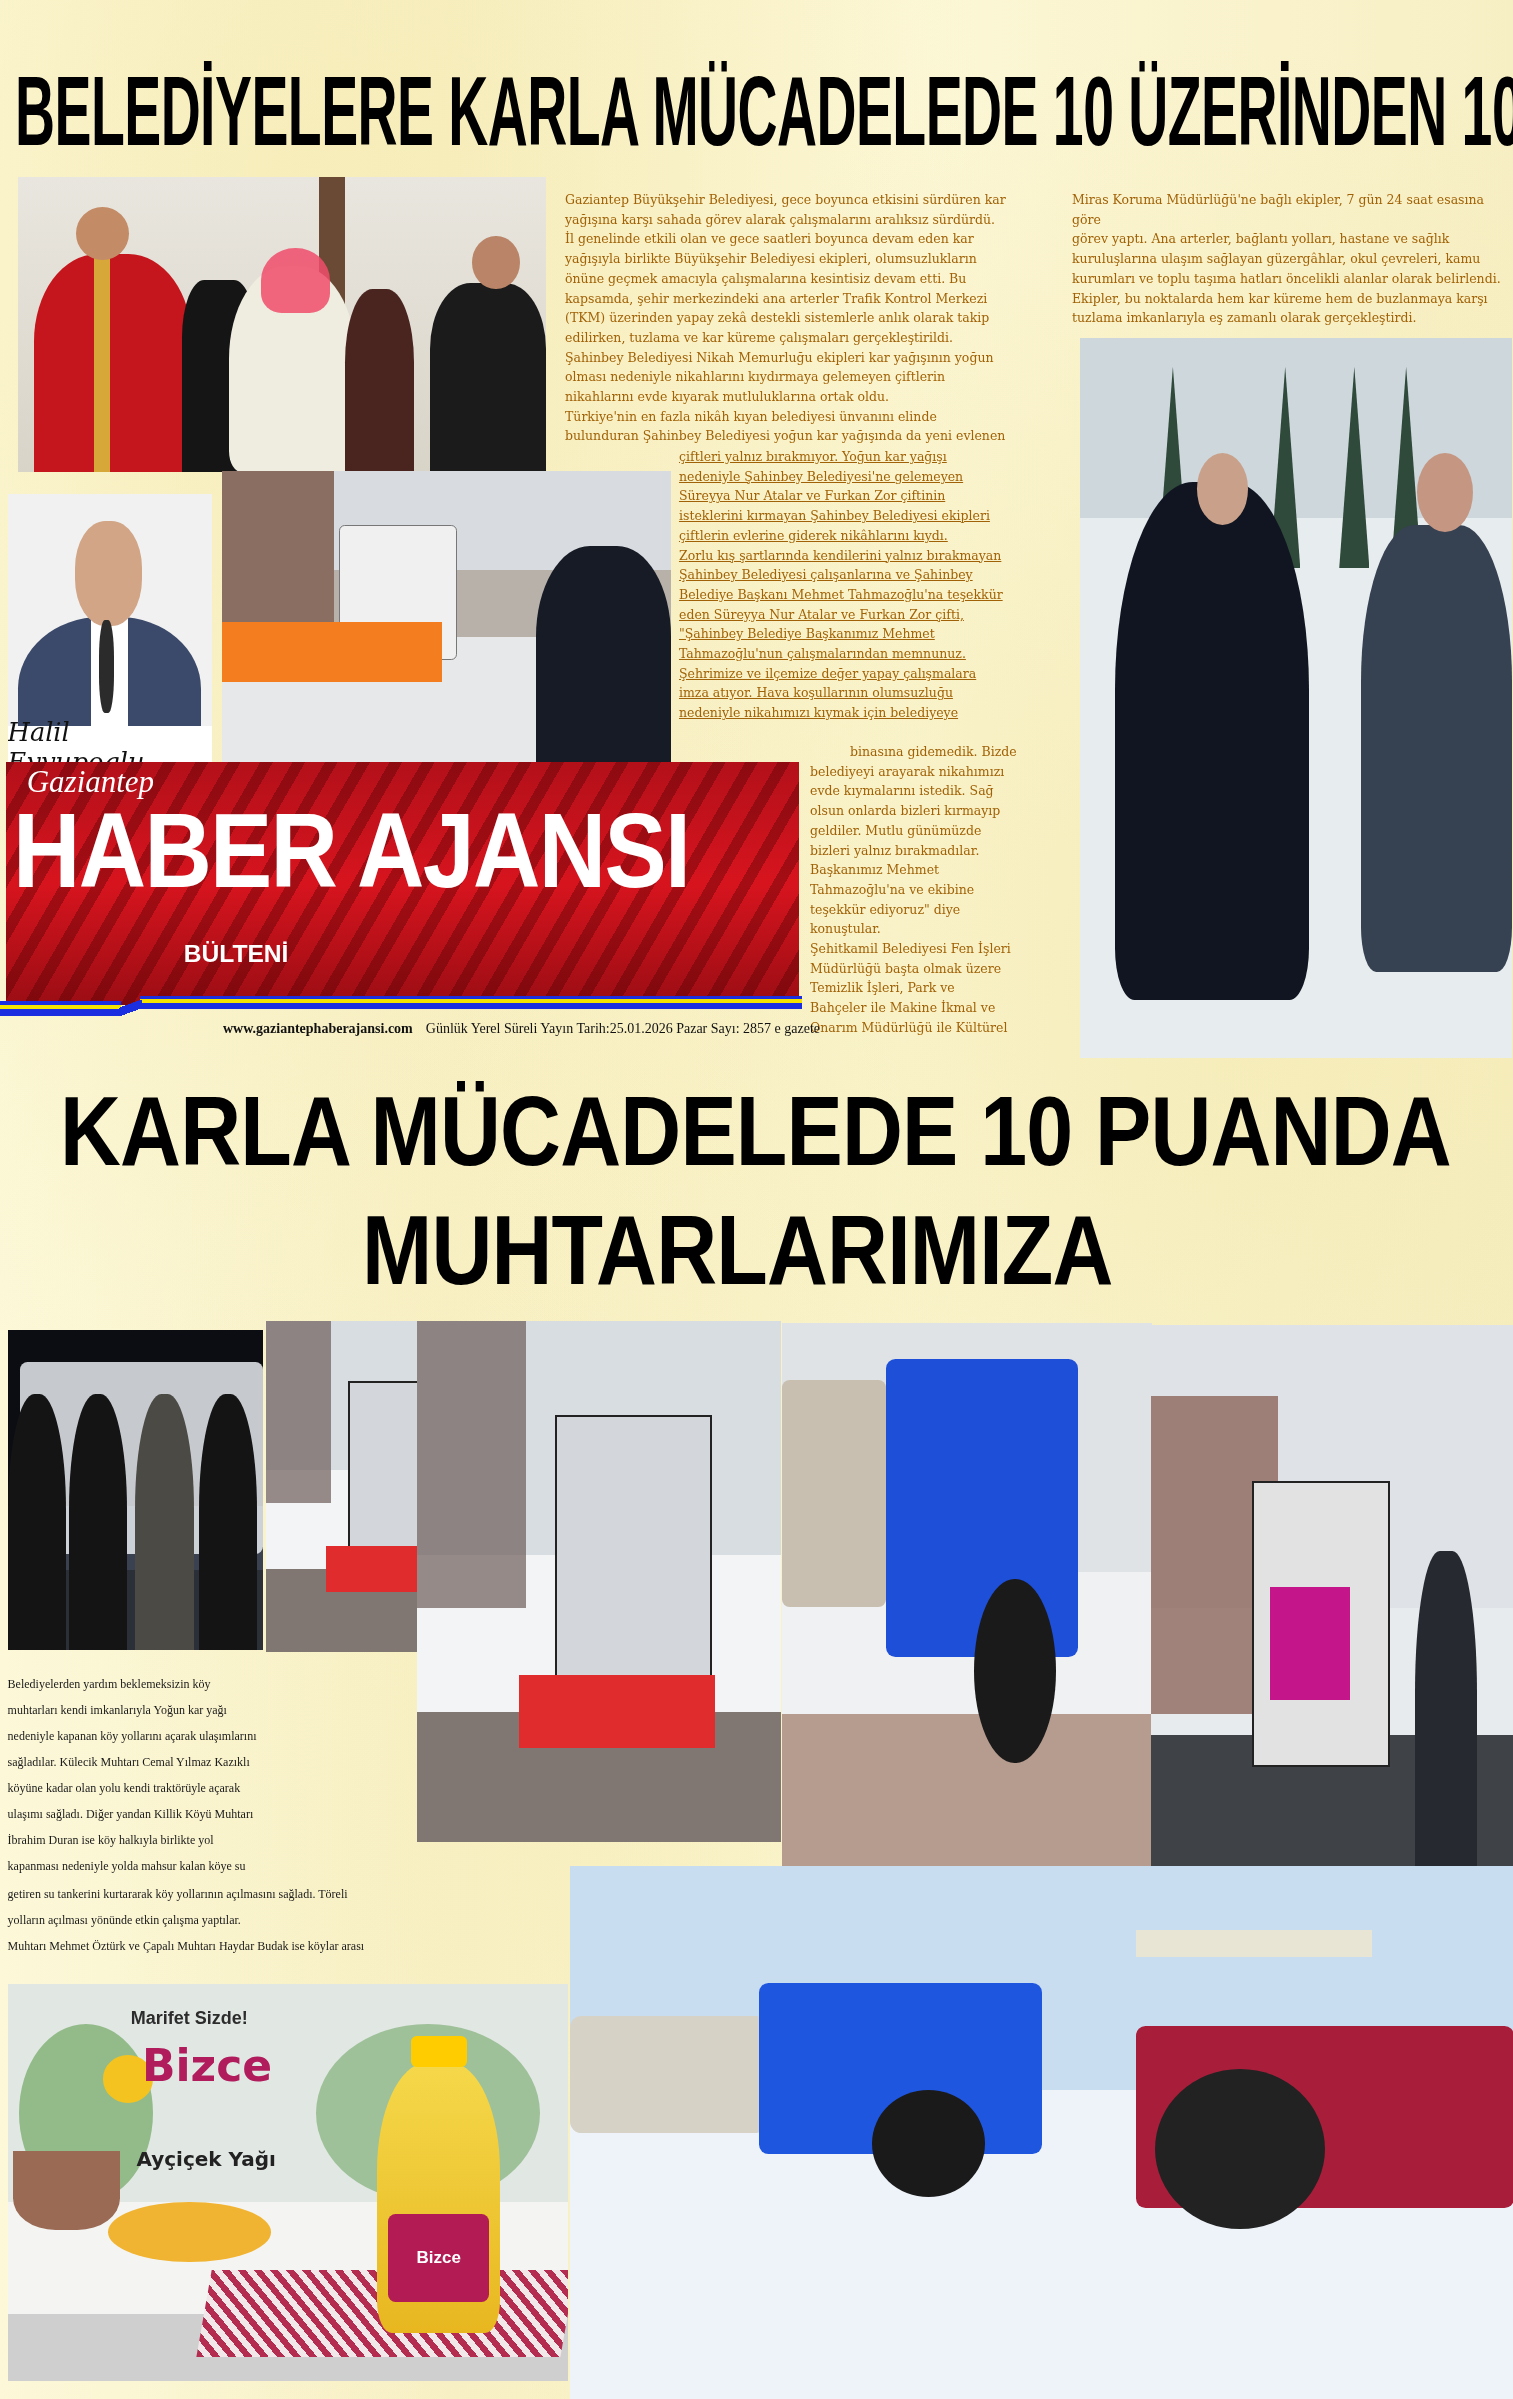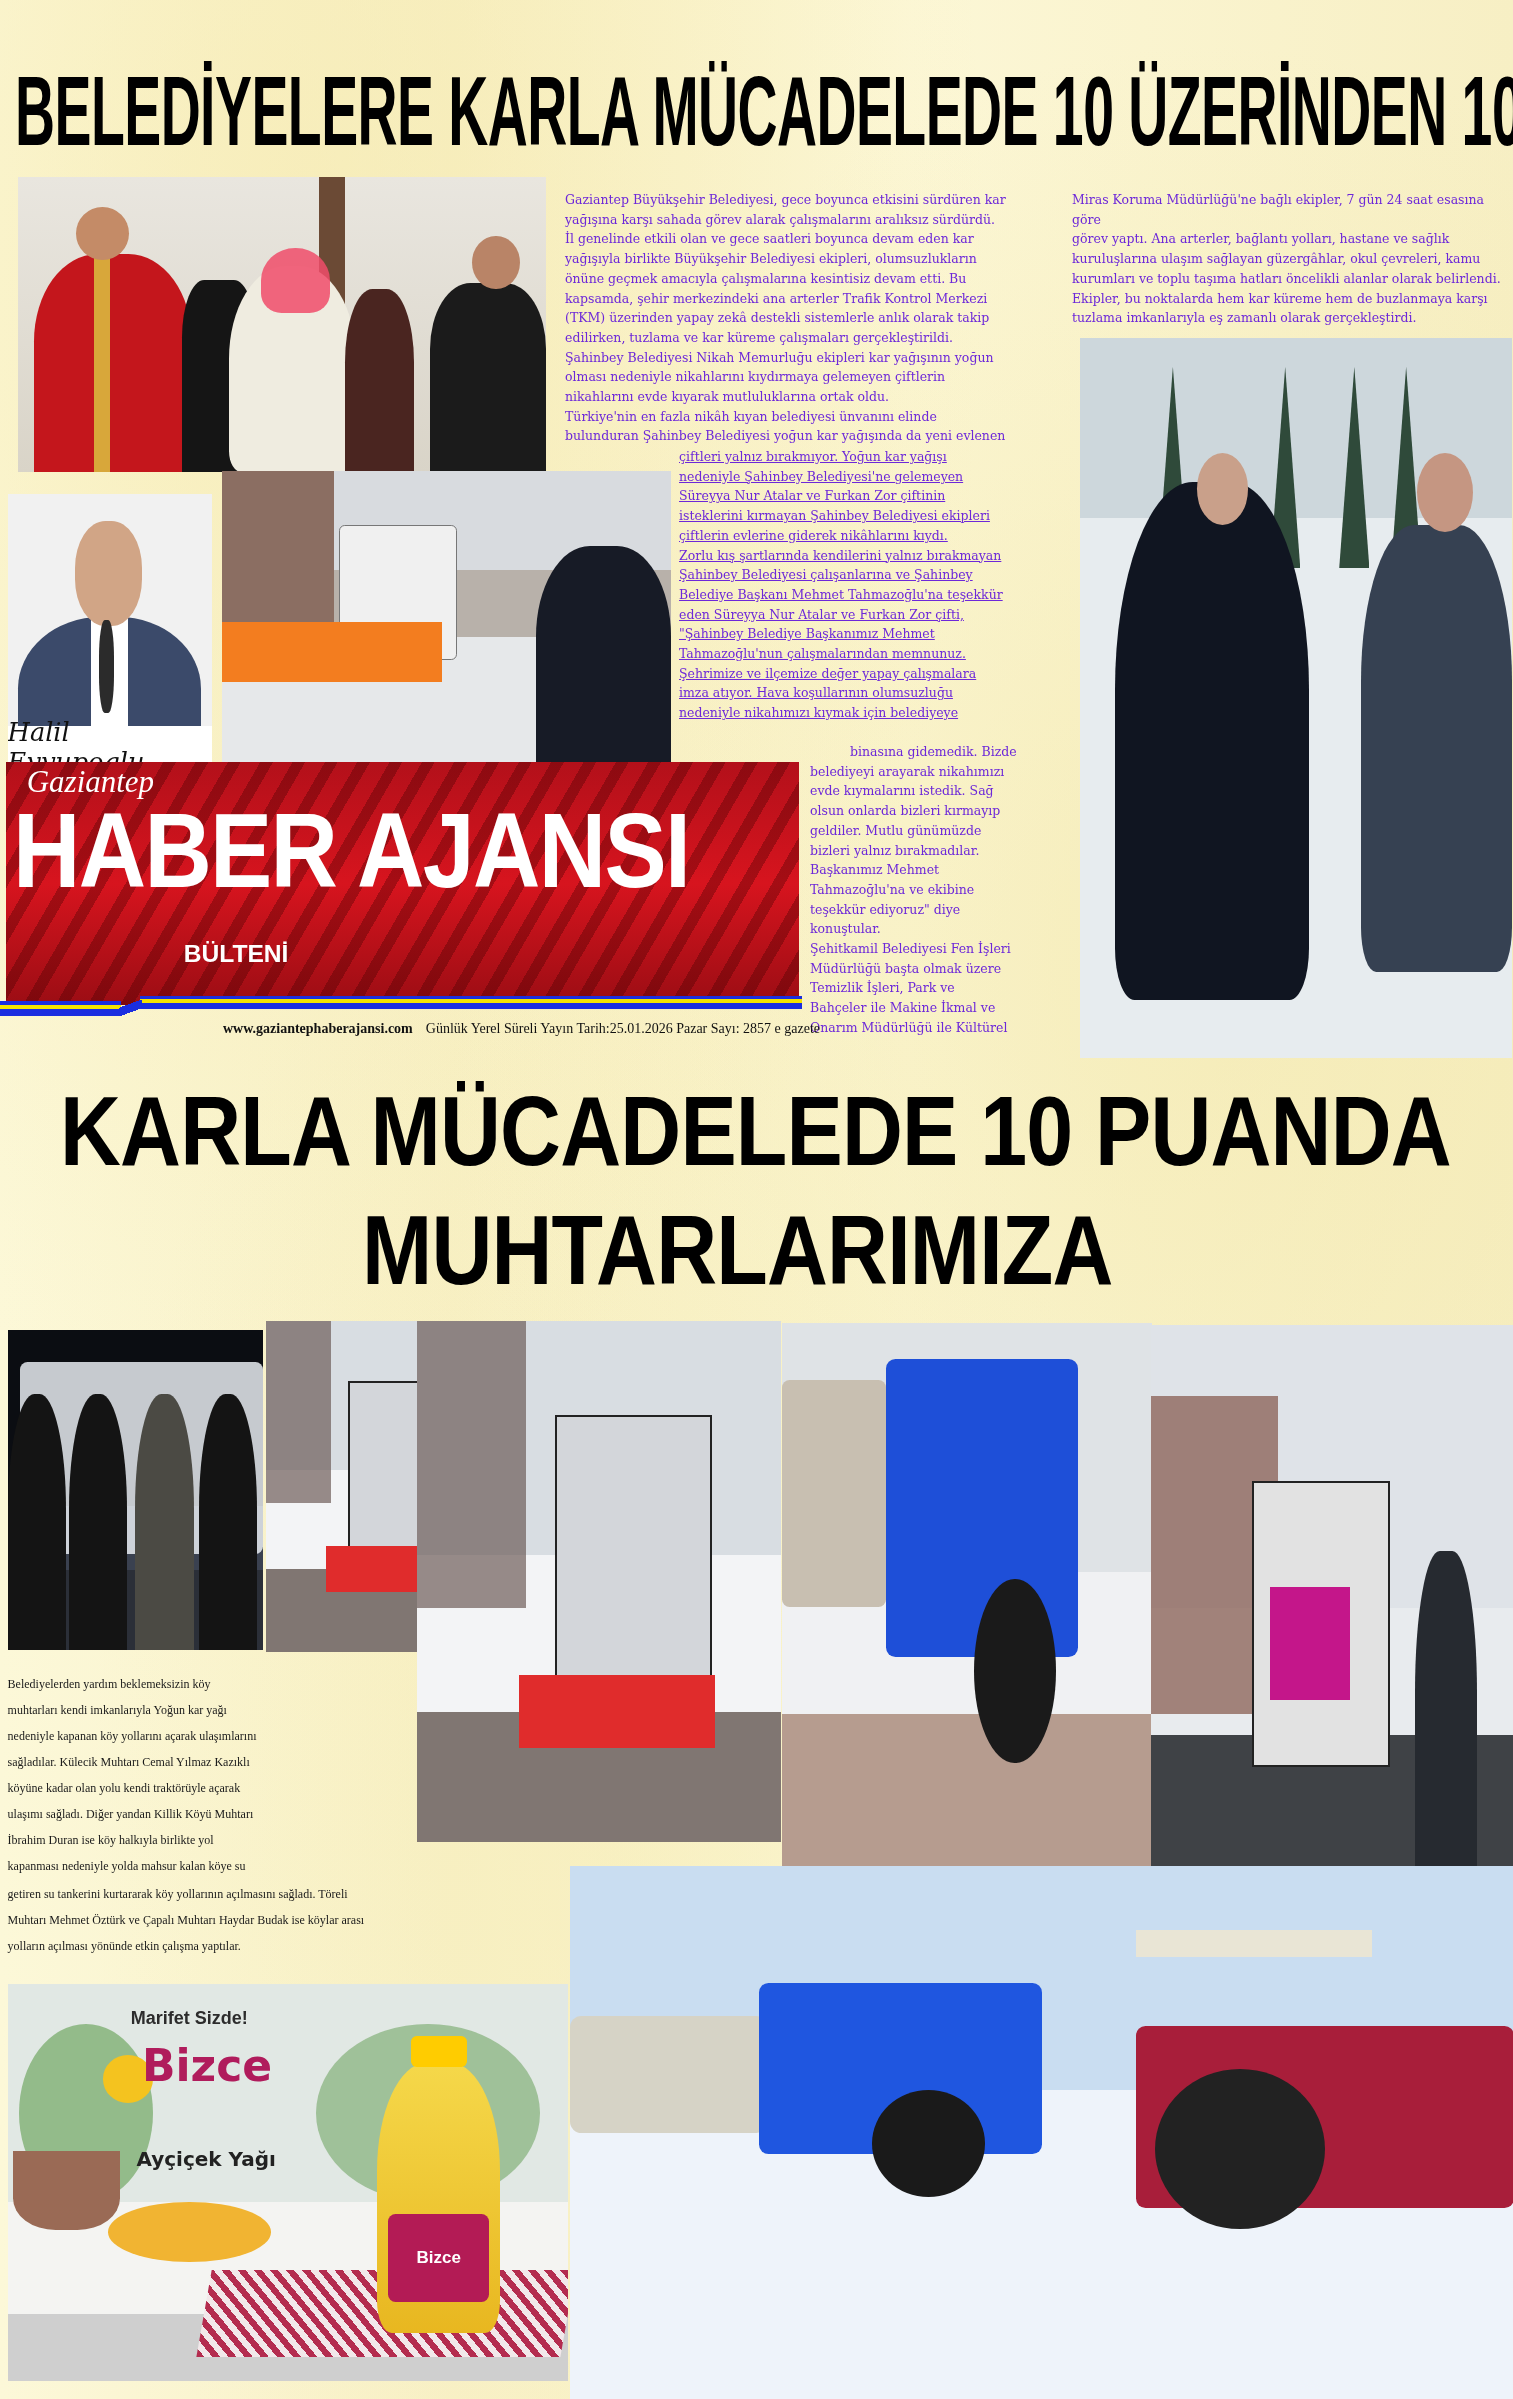--- a/index.html
+++ b/index.html
@@ -17,21 +17,21 @@
   .abs { position: absolute; }
   .headline {
     position: absolute; font-family: "Liberation Sans", sans-serif; font-weight: 900;
     color: #000; white-space: nowrap; letter-spacing: -0.9px;
     transform-origin: left top;
   }
   .photo { position: absolute; overflow: hidden; }
   .photo .cap { display:none; }
   .body-text {
     position: absolute; font-family: "DejaVu Serif", serif; font-size: 12.5px; line-height: 19.7px;
-    color: #6d28d9; margin: 0;
+    color: #a16207; margin: 0;
   }
   .body-text p { margin: 0; }
   .body-text2 {
     position: absolute; font-family: "Liberation Serif", serif; font-size: 12px; line-height: 26px; color:#1a1a1a;margin-top:20px;
   }
   .body-text2 p { margin: 0; }
 
   
   .p-wedding { background:
       linear-gradient(90deg, transparent 0 57%, #6b4a35 57% 62%, transparent 62%),
@@ -278,22 +278,22 @@
   <p>İbrahim Duran ise köy halkıyla birlikte  yol</p>
     <p>kapanması nedeniyle yolda mahsur kalan köye su</p>
 </div>
 <div class="photo p-tractor1" style="left:417px; top:1321px; width:364px; height:521px;">
   <div class="tree"></div>
     <div class="body"></div>
     <div class="blade"></div>
 </div>
 <div class="body-text2" style="left:7.6px; top:1861px; width:577px;">
   <p>getiren su tankerini kurtararak köy yollarının açılmasını sağladı. Töreli</p>
-    <p>Muhtarı Mehmet Öztürk ve Çapalı Muhtarı Haydar Budak ise köylar arası</p>
-  <p>yolların açılması yönünde etkin çalışma yaptılar.</p>
+    <p>yolların açılması yönünde etkin çalışma yaptılar.</p>
+  <p>Muhtarı Mehmet Öztürk ve Çapalı Muhtarı Haydar Budak ise köylar arası</p>
 </div>
 
 <div class="photo p-big" style="left:570px; top:1866px; width:944px; height:534px;">
   <div class="tank"></div>
     <div class="blue"></div>
     <div class="bw"></div>
   <div class="roof"></div>
     <div class="red"></div>
     <div class="rw"></div>
 </div>

